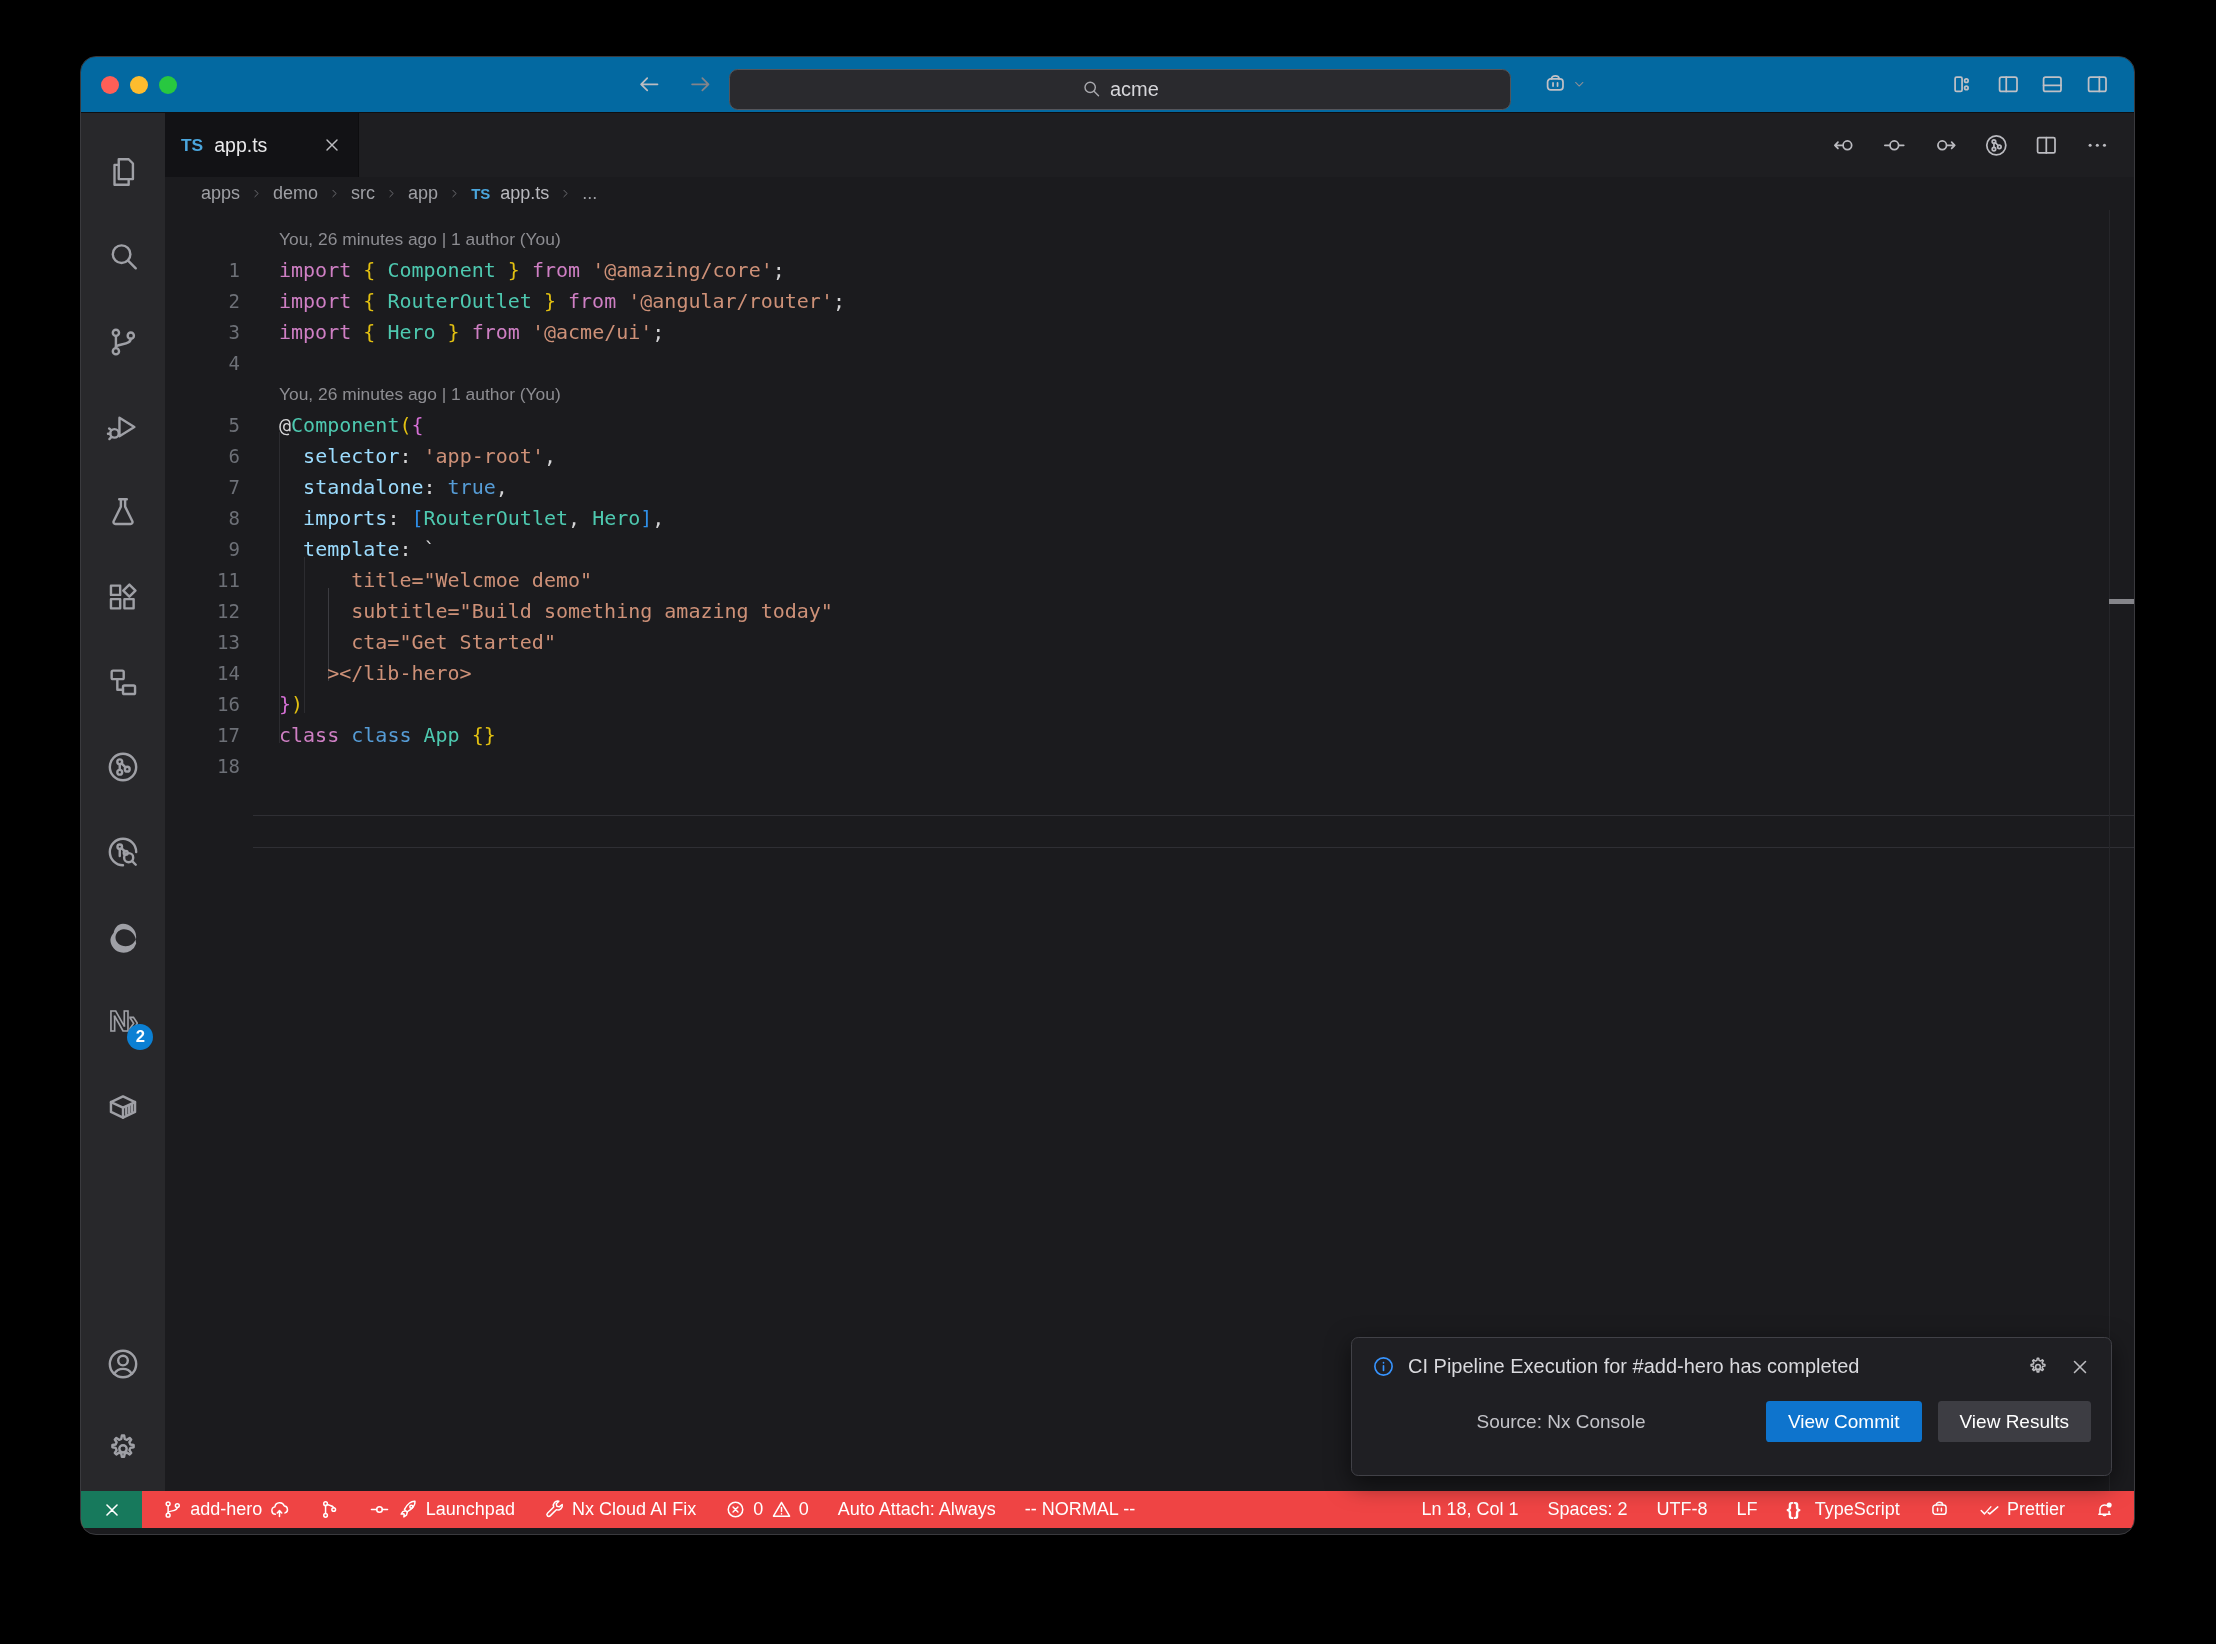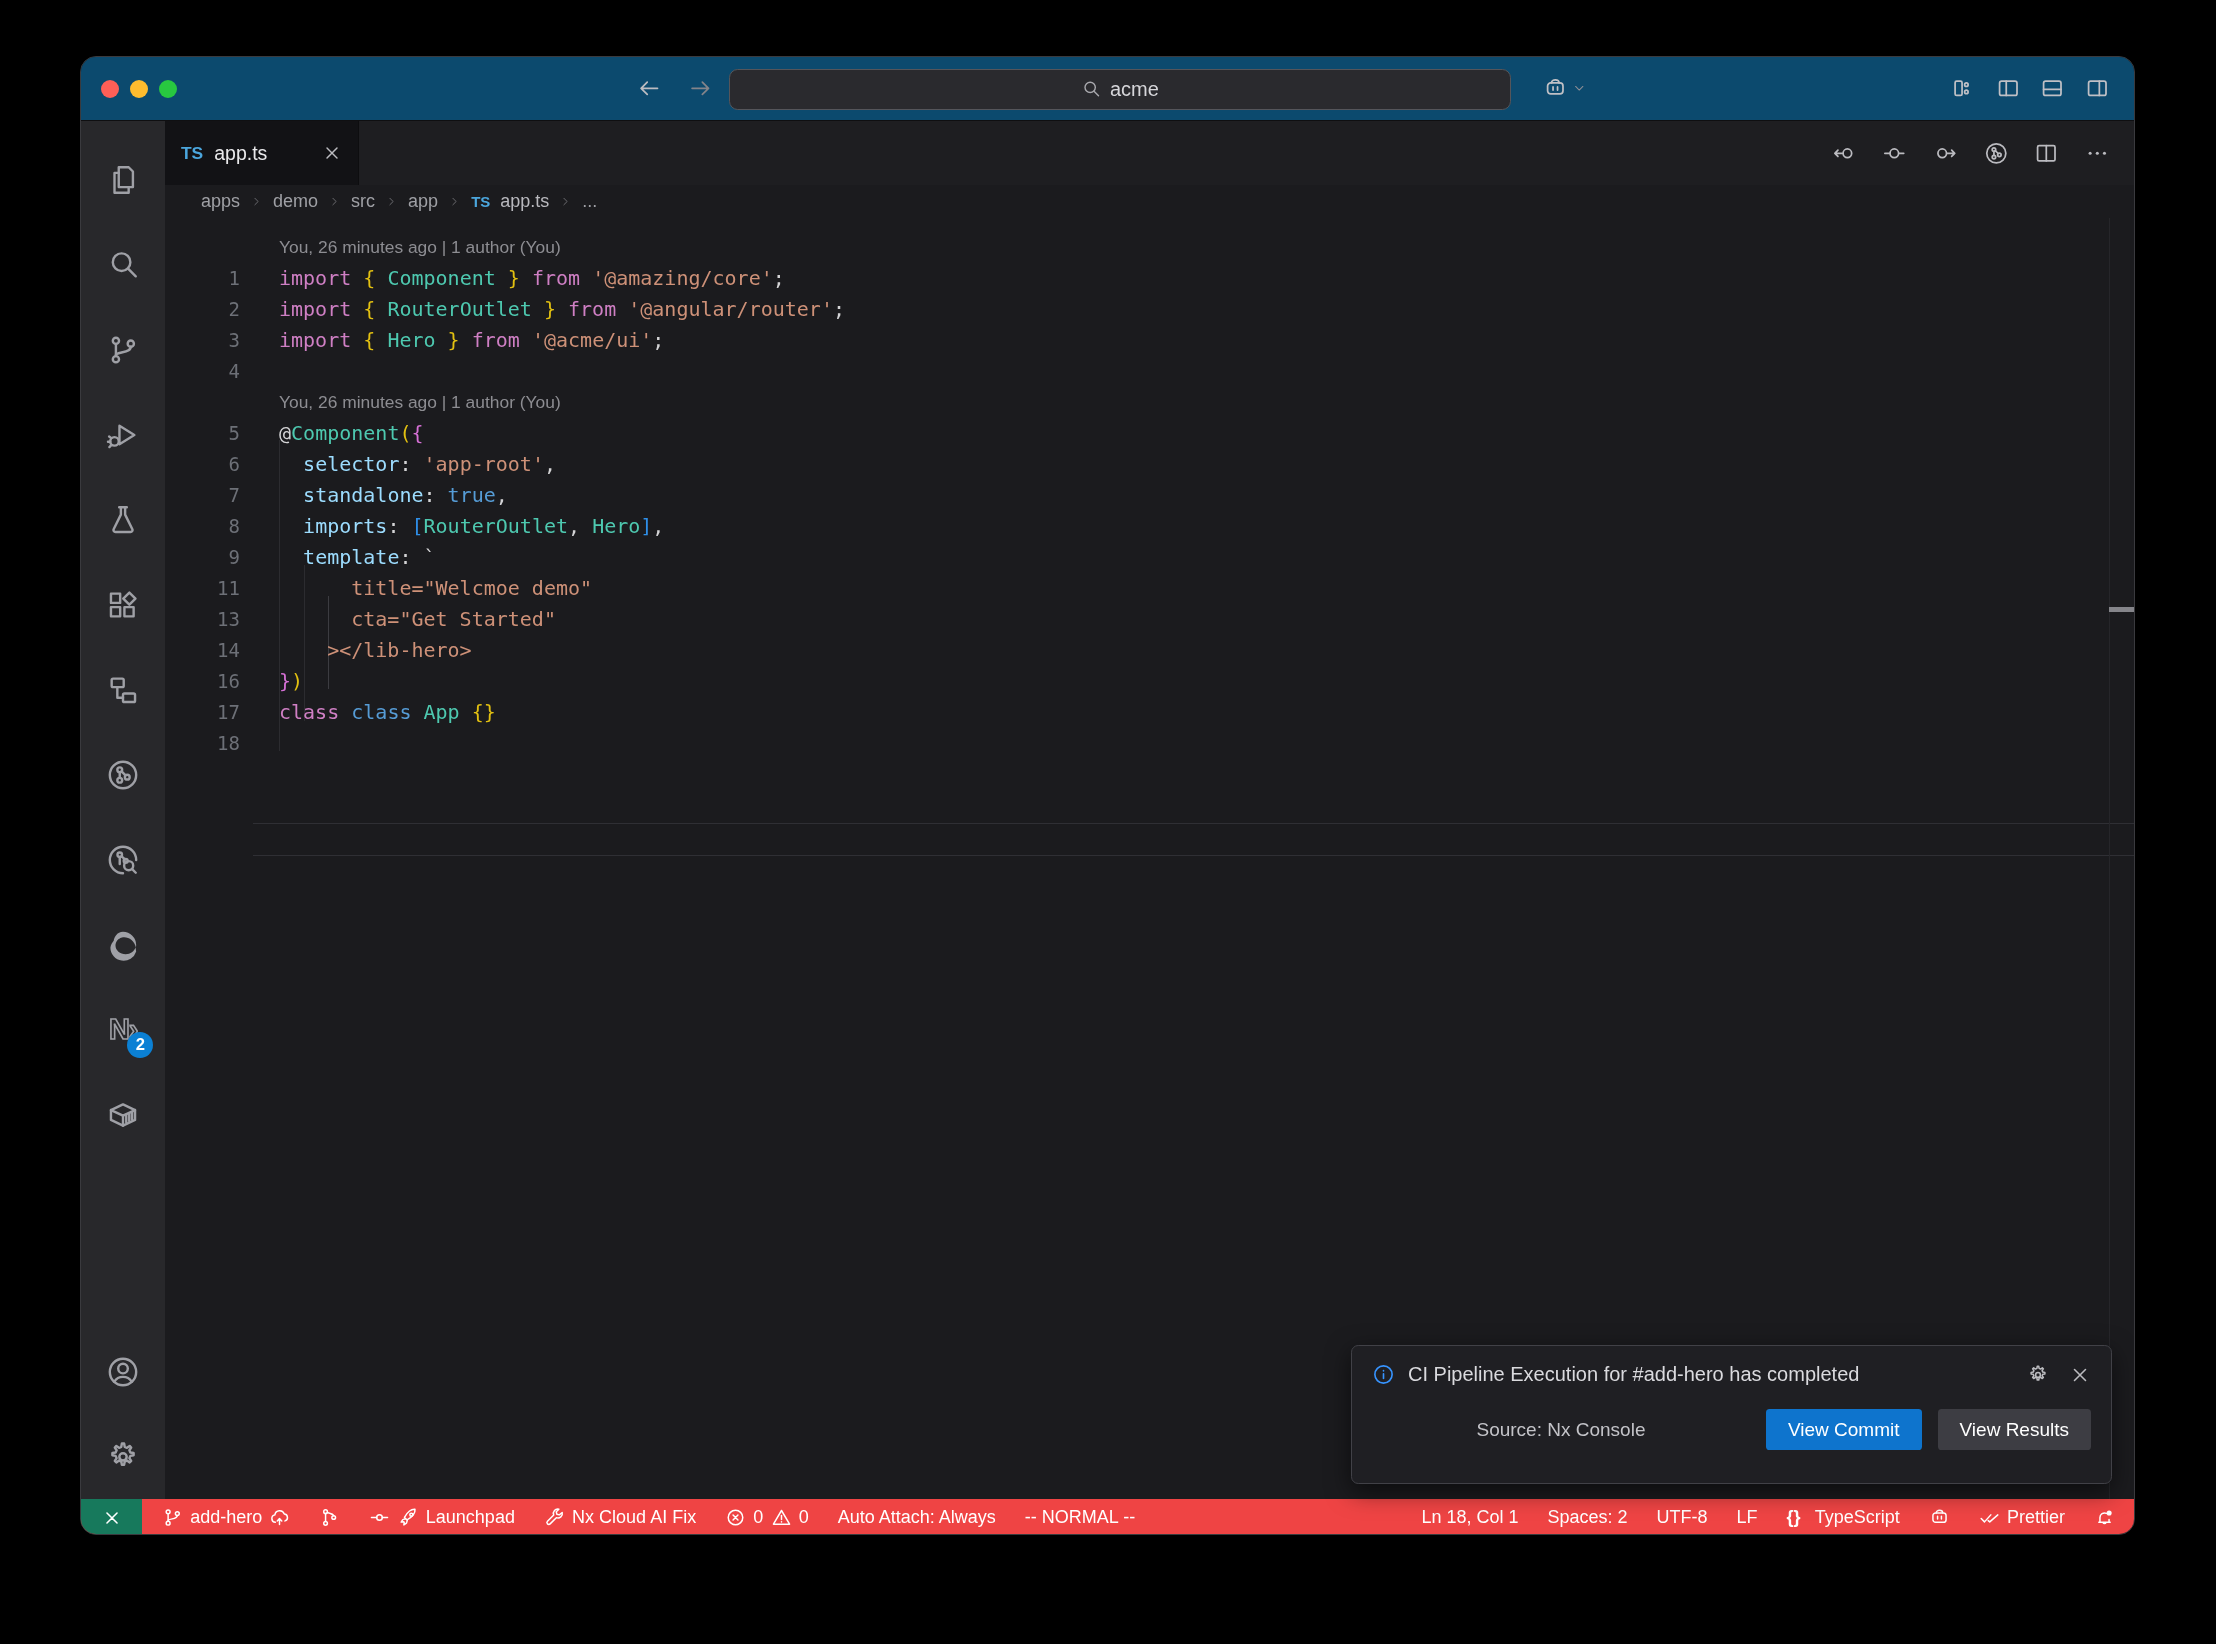--- a/index.html
+++ b/index.html
@@ -2,21 +2,21 @@
 <html style="font-size:11.6px"><head>
 <meta charset="utf-8">
 <style>
   * { margin:0; padding:0; box-sizing:border-box; }
   html,body { width:2216px; height:1645px; background:#000; overflow:hidden;
     font-family:"Liberation Sans", sans-serif; }
   .window { position:absolute; left:80px; top:56px; width:2055px; height:1479px;
     background:#1b1b1e; border-radius:16px; overflow:hidden; border:0.7px solid #3a3a3e; }
 
   
-  .titlebar { height:64px; background:#0c4a6e; border-bottom:0.7px solid #0f0f11;
+  .titlebar { height:56px; background:#0369a1; border-bottom:0.7px solid #0f0f11;
     position:relative; display:flex; align-items:center;text-align:center; }
   .traffic { position:absolute; left:20px; top:0; height:100%; display:flex; align-items:center; gap:11px; }
   .dot { width:18px; height:18px; border-radius:50%; }
   .dot.red{ background:#ff5f57; } .dot.yellow{ background:#febc2e; } .dot.green{ background:#28c840; }
   .nav-arrows { position:absolute; left:556px; display:flex; gap:26px; align-items:center; }
   .nav-arrows .icon { width:24.6px; height:24.6px; }
   .arrow-back { color:#bcbcc1; } .arrow-fwd { color:#84848a; }
   .searchbox { position:absolute; left:648px; top:11.6px; width:782px; height:41px;
     background:#2a2a2e; border:1.4px solid #55555a; border-radius:8.7px;
     display:flex; align-items:center; justify-content:center; gap:8.7px; color:#d6d6da; font-size:20px; }
@@ -410,20 +410,21 @@
             <div class="row"><span class="ln">2</span><span class="tk-kw">import </span><span class="tk-b1">{ </span><span class="tk-type">RouterOutlet</span><span class="tk-pl"> </span><span class="tk-b1">}</span><span class="tk-pl"> </span><span class="tk-kw">from</span><span class="tk-pl"> </span><span class="tk-str">'@angular/router'</span><span class="tk-pl">;</span></div>
             <div class="row"><span class="ln">3</span><span class="tk-kw">import </span><span class="tk-b1">{ </span><span class="tk-type">Hero</span><span class="tk-pl"> </span><span class="tk-b1">}</span><span class="tk-pl"> </span><span class="tk-kw">from</span><span class="tk-pl"> </span><span class="tk-str">'@acme/ui'</span><span class="tk-pl">;</span></div>
             <div class="row"><span class="ln">4</span></div>
             <div class="row blame">You, 26 minutes ago | 1 author (You)</div>
             <div class="row"><span class="ln">5</span><span class="tk-pl">@</span><span class="tk-type">Component</span><span class="tk-b1">(</span><span class="tk-b2">{</span></div>
             <div class="row"><span class="ln">6</span><span class="tk-pl">  </span><span class="tk-prop">selector</span><span class="tk-pl">: </span><span class="tk-str">'app-root'</span><span class="tk-pl">,</span></div>
             <div class="row"><span class="ln">7</span><span class="tk-pl">  </span><span class="tk-prop">standalone</span><span class="tk-pl">: </span><span class="tk-kw2">true</span><span class="tk-pl">,</span></div>
             <div class="row"><span class="ln">8</span><span class="tk-pl">  </span><span class="tk-prop">imports</span><span class="tk-pl">: </span><span class="tk-b3">[</span><span class="tk-type">RouterOutlet</span><span class="tk-pl">, </span><span class="tk-type">Hero</span><span class="tk-b3">]</span><span class="tk-pl">,</span></div>
             <div class="row"><span class="ln">9</span><span class="tk-pl">  </span><span class="tk-prop">template</span><span class="tk-pl">: </span><span class="tk-pl">`</span></div>
             <div class="row"><span class="ln">11</span><span class="tk-str">      title="Welcmoe demo"</span></div>
+            <div class="row"><span class="ln">12</span><span class="tk-str">      subtitle="Build something amazing today"</span></div>
             <div class="row"><span class="ln">13</span><span class="tk-str">      cta="Get Started"</span></div>
             <div class="row"><span class="ln">14</span><span class="tk-str">    &gt;&lt;/lib-hero&gt;</span></div>
             <div class="row"><span class="ln">16</span><span class="tk-b2">}</span><span class="tk-b1">)</span></div>
             <div class="row"><span class="ln">17</span><span class="tk-kw">class</span><span class="tk-pl"> </span><span class="tk-kw2">class</span><span class="tk-pl"> </span><span class="tk-type">App</span><span class="tk-pl"> </span><span class="tk-b1">{}</span></div>
             <div class="row"><span class="ln">18</span></div>
             <div class="curline" style="top: 591px;"></div>
           </div>
         <div class="ruler-line"></div>
         <div class="ruler-marker"></div>
       </div>

